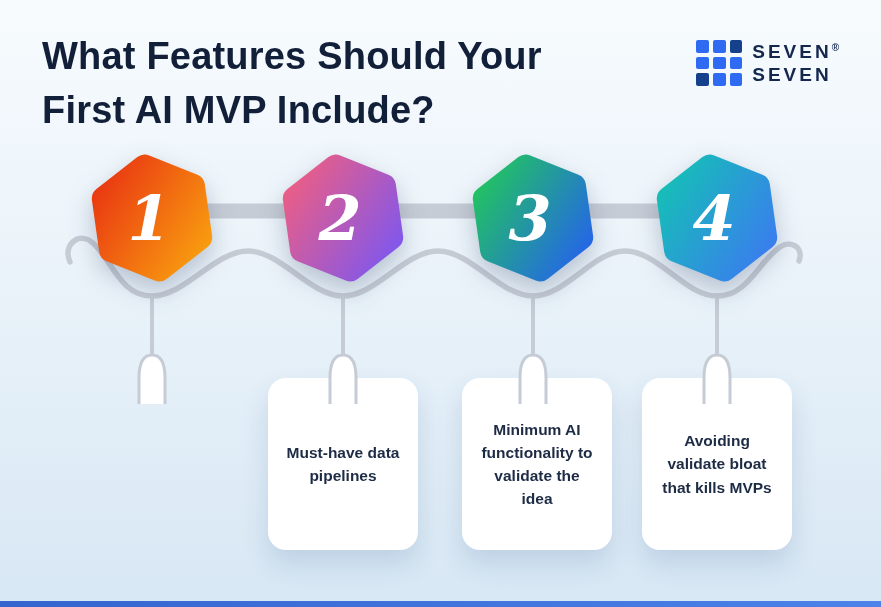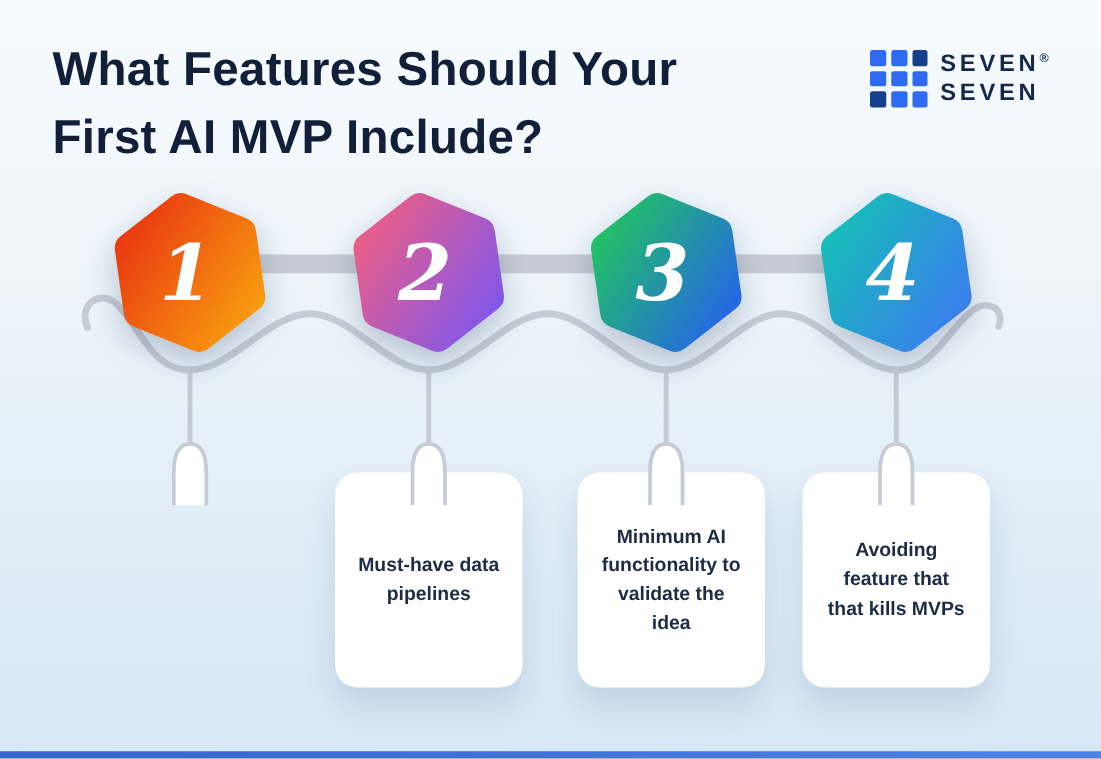--- a/index.html
+++ b/index.html
@@ -148,17 +148,17 @@
     </svg>
   </div>
 
   <div class="card card-2">
     <p>Must-have data pipelines</p>
   </div>
   <div class="card card-3">
     <p>Minimum AI functionality to validate the idea</p>
   </div>
   <div class="card card-4">
-    <p>Avoiding feature that that kills MVPs</p>
+    <p>Avoiding validate bloat that kills MVPs</p>
   </div>
 
   <div class="bottom-bar"></div>
 </div>
 
 </body></html>

